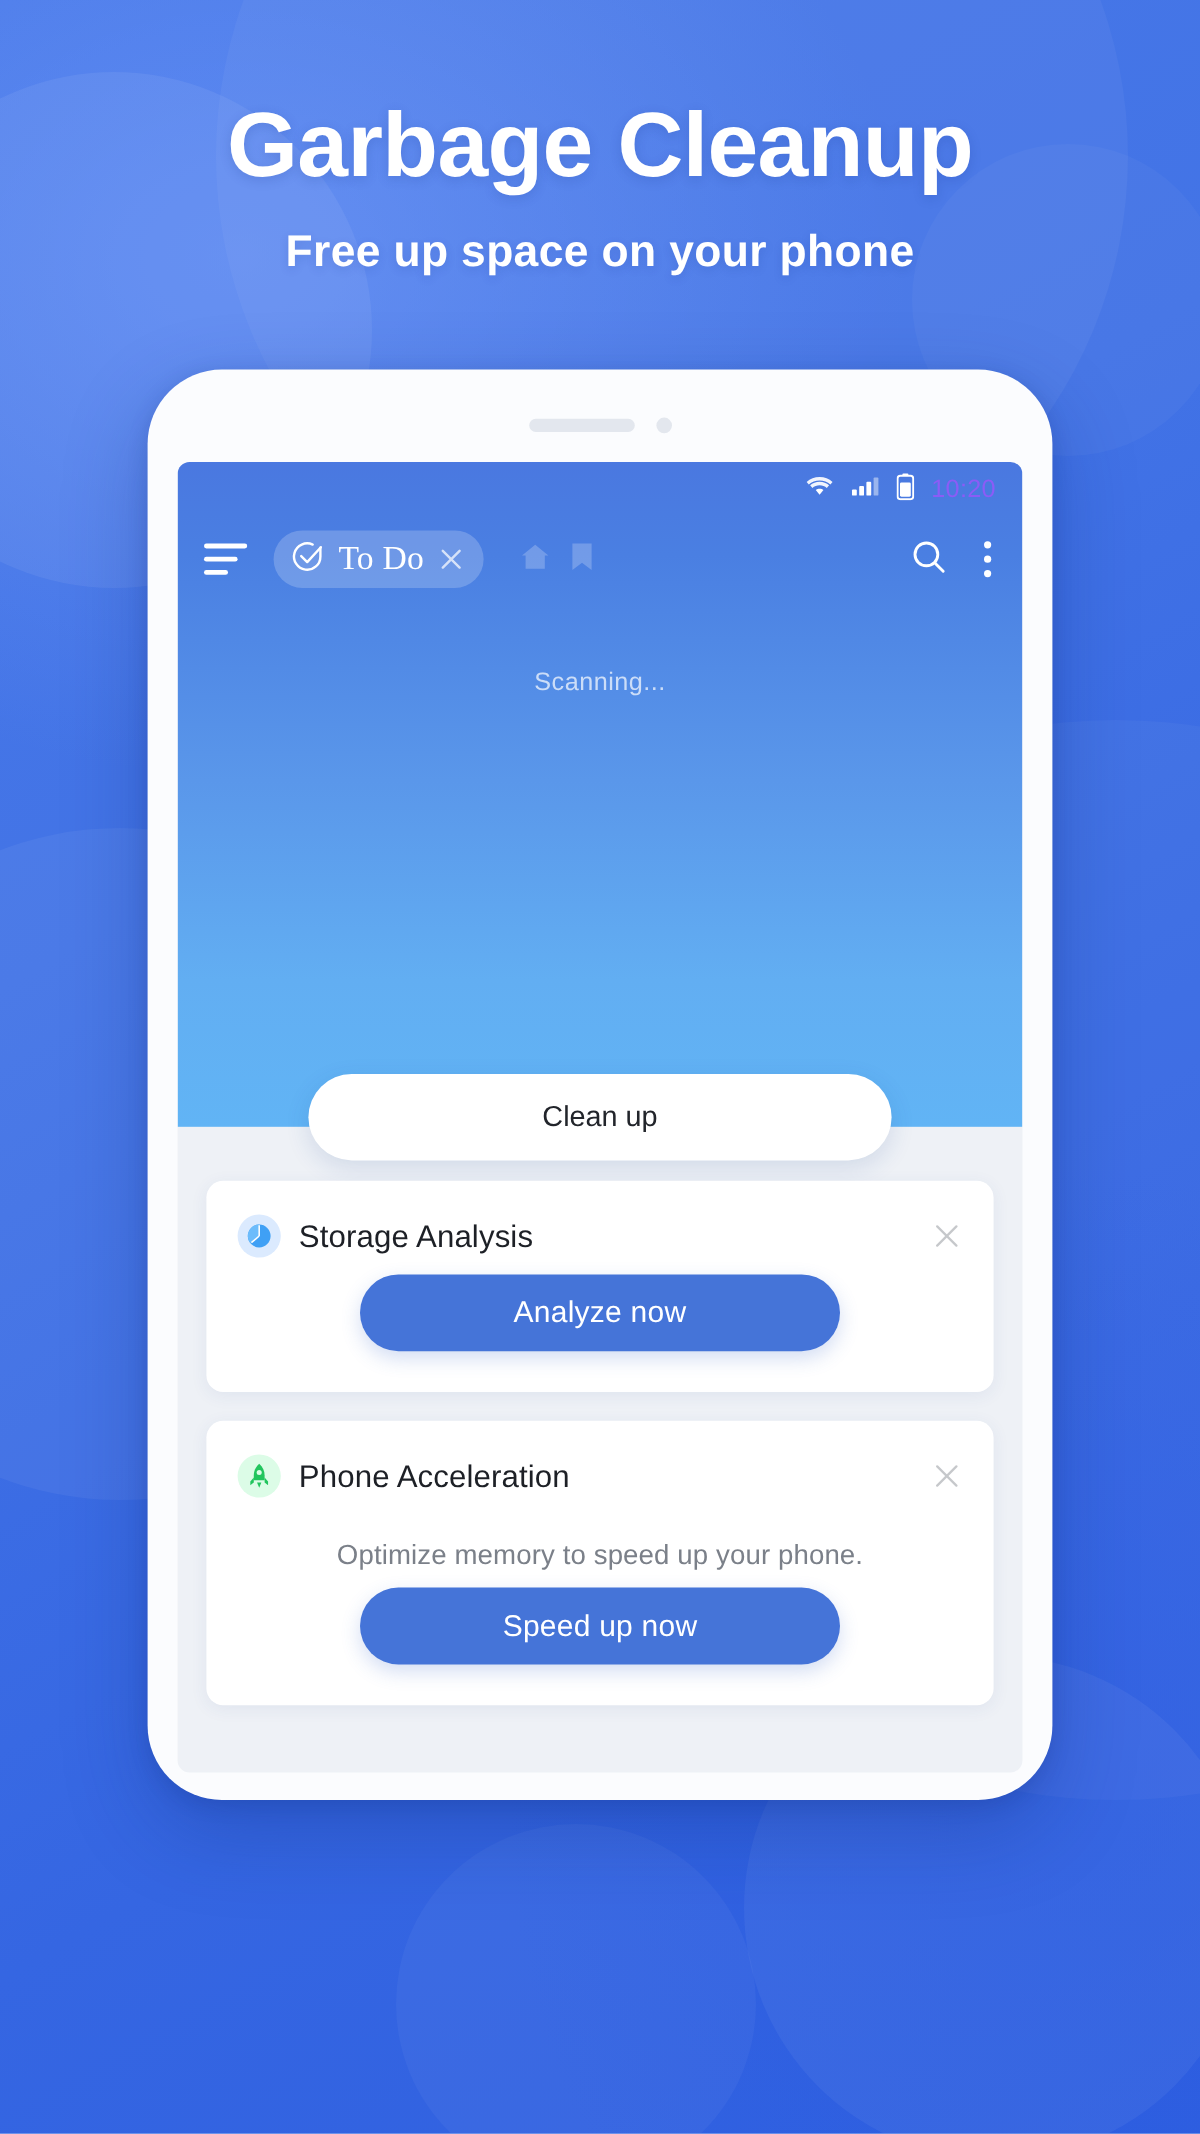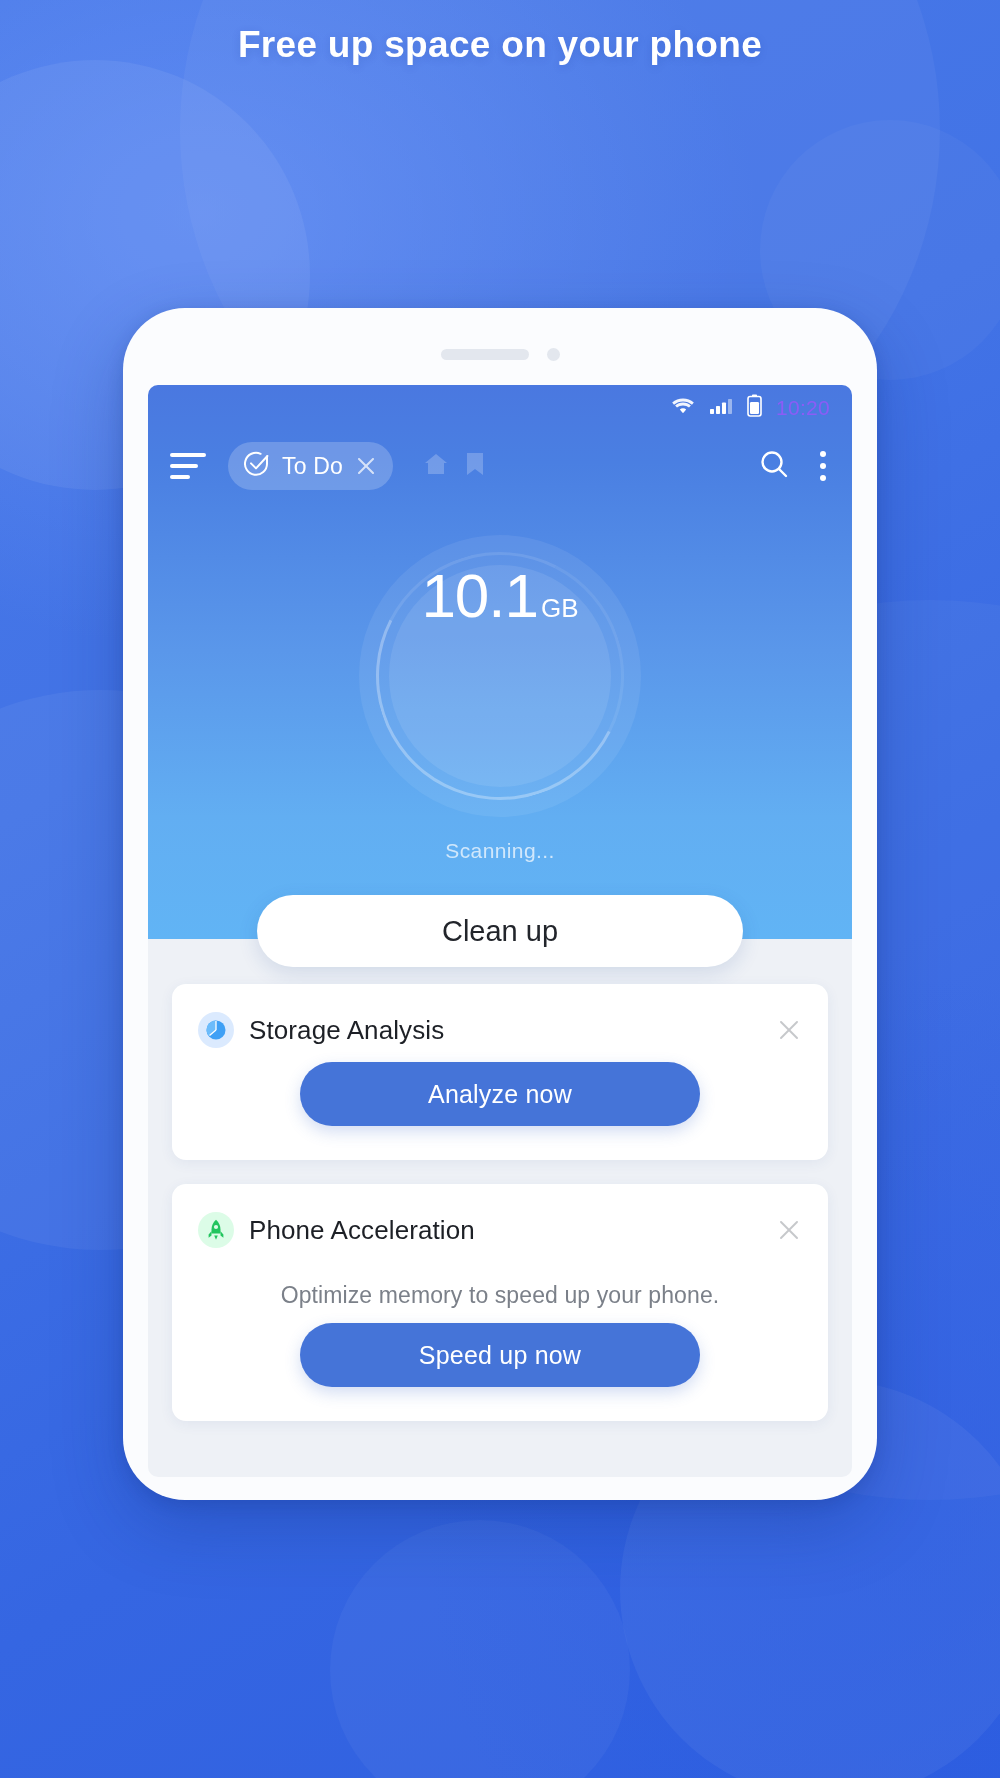--- a/index.html
+++ b/index.html
@@ -90,21 +90,21 @@
   .hamburger i:nth-child(2){ width:28px; }
   .hamburger i:nth-child(3){ width:20px; }
 
   .chip {
     display:flex; align-items:center; gap:12px;
     height:48px; padding:0 16px 0 14px;
     background:rgba(255,255,255,0.20);
     border-radius:26px; color:#fff;
     margin-left:10px;
   }
-  .chip-label { font-size:23px; letter-spacing:0.2px; }
+  .chip-label { font-size:28px; letter-spacing:0.2px;font-family:Liberation Serif, serif; }
   .chip-x { opacity:0.72; display:flex; }
 
   .ghost-icons { display:flex; align-items:center; gap:16px; margin-left:18px; }
   .ghost { opacity:0.22; }
 
   .appbar-right { margin-left:auto; display:flex; align-items:center; gap:26px; }
   .kebab { display:flex; flex-direction:column; gap:6px; align-items:center; padding:4px; }
   .kebab span { width:6px; height:6px; border-radius:50%; background:#fff; display:block; }
 
   
@@ -134,21 +134,21 @@
   .gauge-num { font-size:62px; font-weight:400; color:#fff; letter-spacing:-1px; line-height:1; }
   .gauge-unit { font-size:26px; font-weight:400; color:#fff; margin-left:3px; }
   .scanning { margin-top:22px; font-size:21px; color:rgba(255,255,255,0.70); letter-spacing:0.4px; }
 
   
   .cleanup-btn {
     position:absolute; left:109px; top:510px;
     width:486px; height:72px;
     background:#fff; border-radius:40px;
     display:flex; align-items:center; justify-content:center;
-    font-size:29px; color:#22252b;
+    font-size:24px; color:#22252b;
     box-shadow:0 6px 20px rgba(30,70,150,0.14);
     cursor:pointer;
   }
 
   
   .cards { position:absolute; top:598px; left:0; right:0; padding:1px 24px; }
   .card {
     background:#fff; border-radius:14px;
     box-shadow:0 3px 14px rgba(40,70,140,0.07);
     padding:28px 26px 34px;
@@ -183,20 +183,21 @@
   <div class="blob b1"></div>
   <div class="blob b2"></div>
   <div class="blob b3"></div>
   <div class="blob b4"></div>
   <div class="blob b5"></div>
   <div class="blob b6"></div>
   <div class="blob b7"></div>
 </div>
 
 <div class="header">
+  <div class="title">Garbage Cleanup</div>
   <div class="subtitle">Free up space on your phone</div>
 </div>
 
 <div class="phone">
 
   <div class="notch-row">
     <div class="speaker"></div>
     <div class="camera"></div>
   </div>
 
@@ -274,27 +275,20 @@
         </span>
         <span class="kebab">
           <span></span>
             <span></span>
             <span></span>
         </span>
       </div>
     </div>
 
     <div class="gauge-wrap">
-      <div class="gauge-outer">
-        <div class="gauge-ring"></div>
-        <div class="gauge-inner">
-          <span class="gauge-num">10.1</span>
-          <span class="gauge-unit">GB</span>
-        </div>
-      </div>
       <div class="scanning">Scanning...</div>
     </div>
 
     <div class="cleanup-btn">Clean up</div>
 
     <div class="cards">
 
       <div class="card">
         <div class="card-head">
           <span class="card-icon icon-storage">

